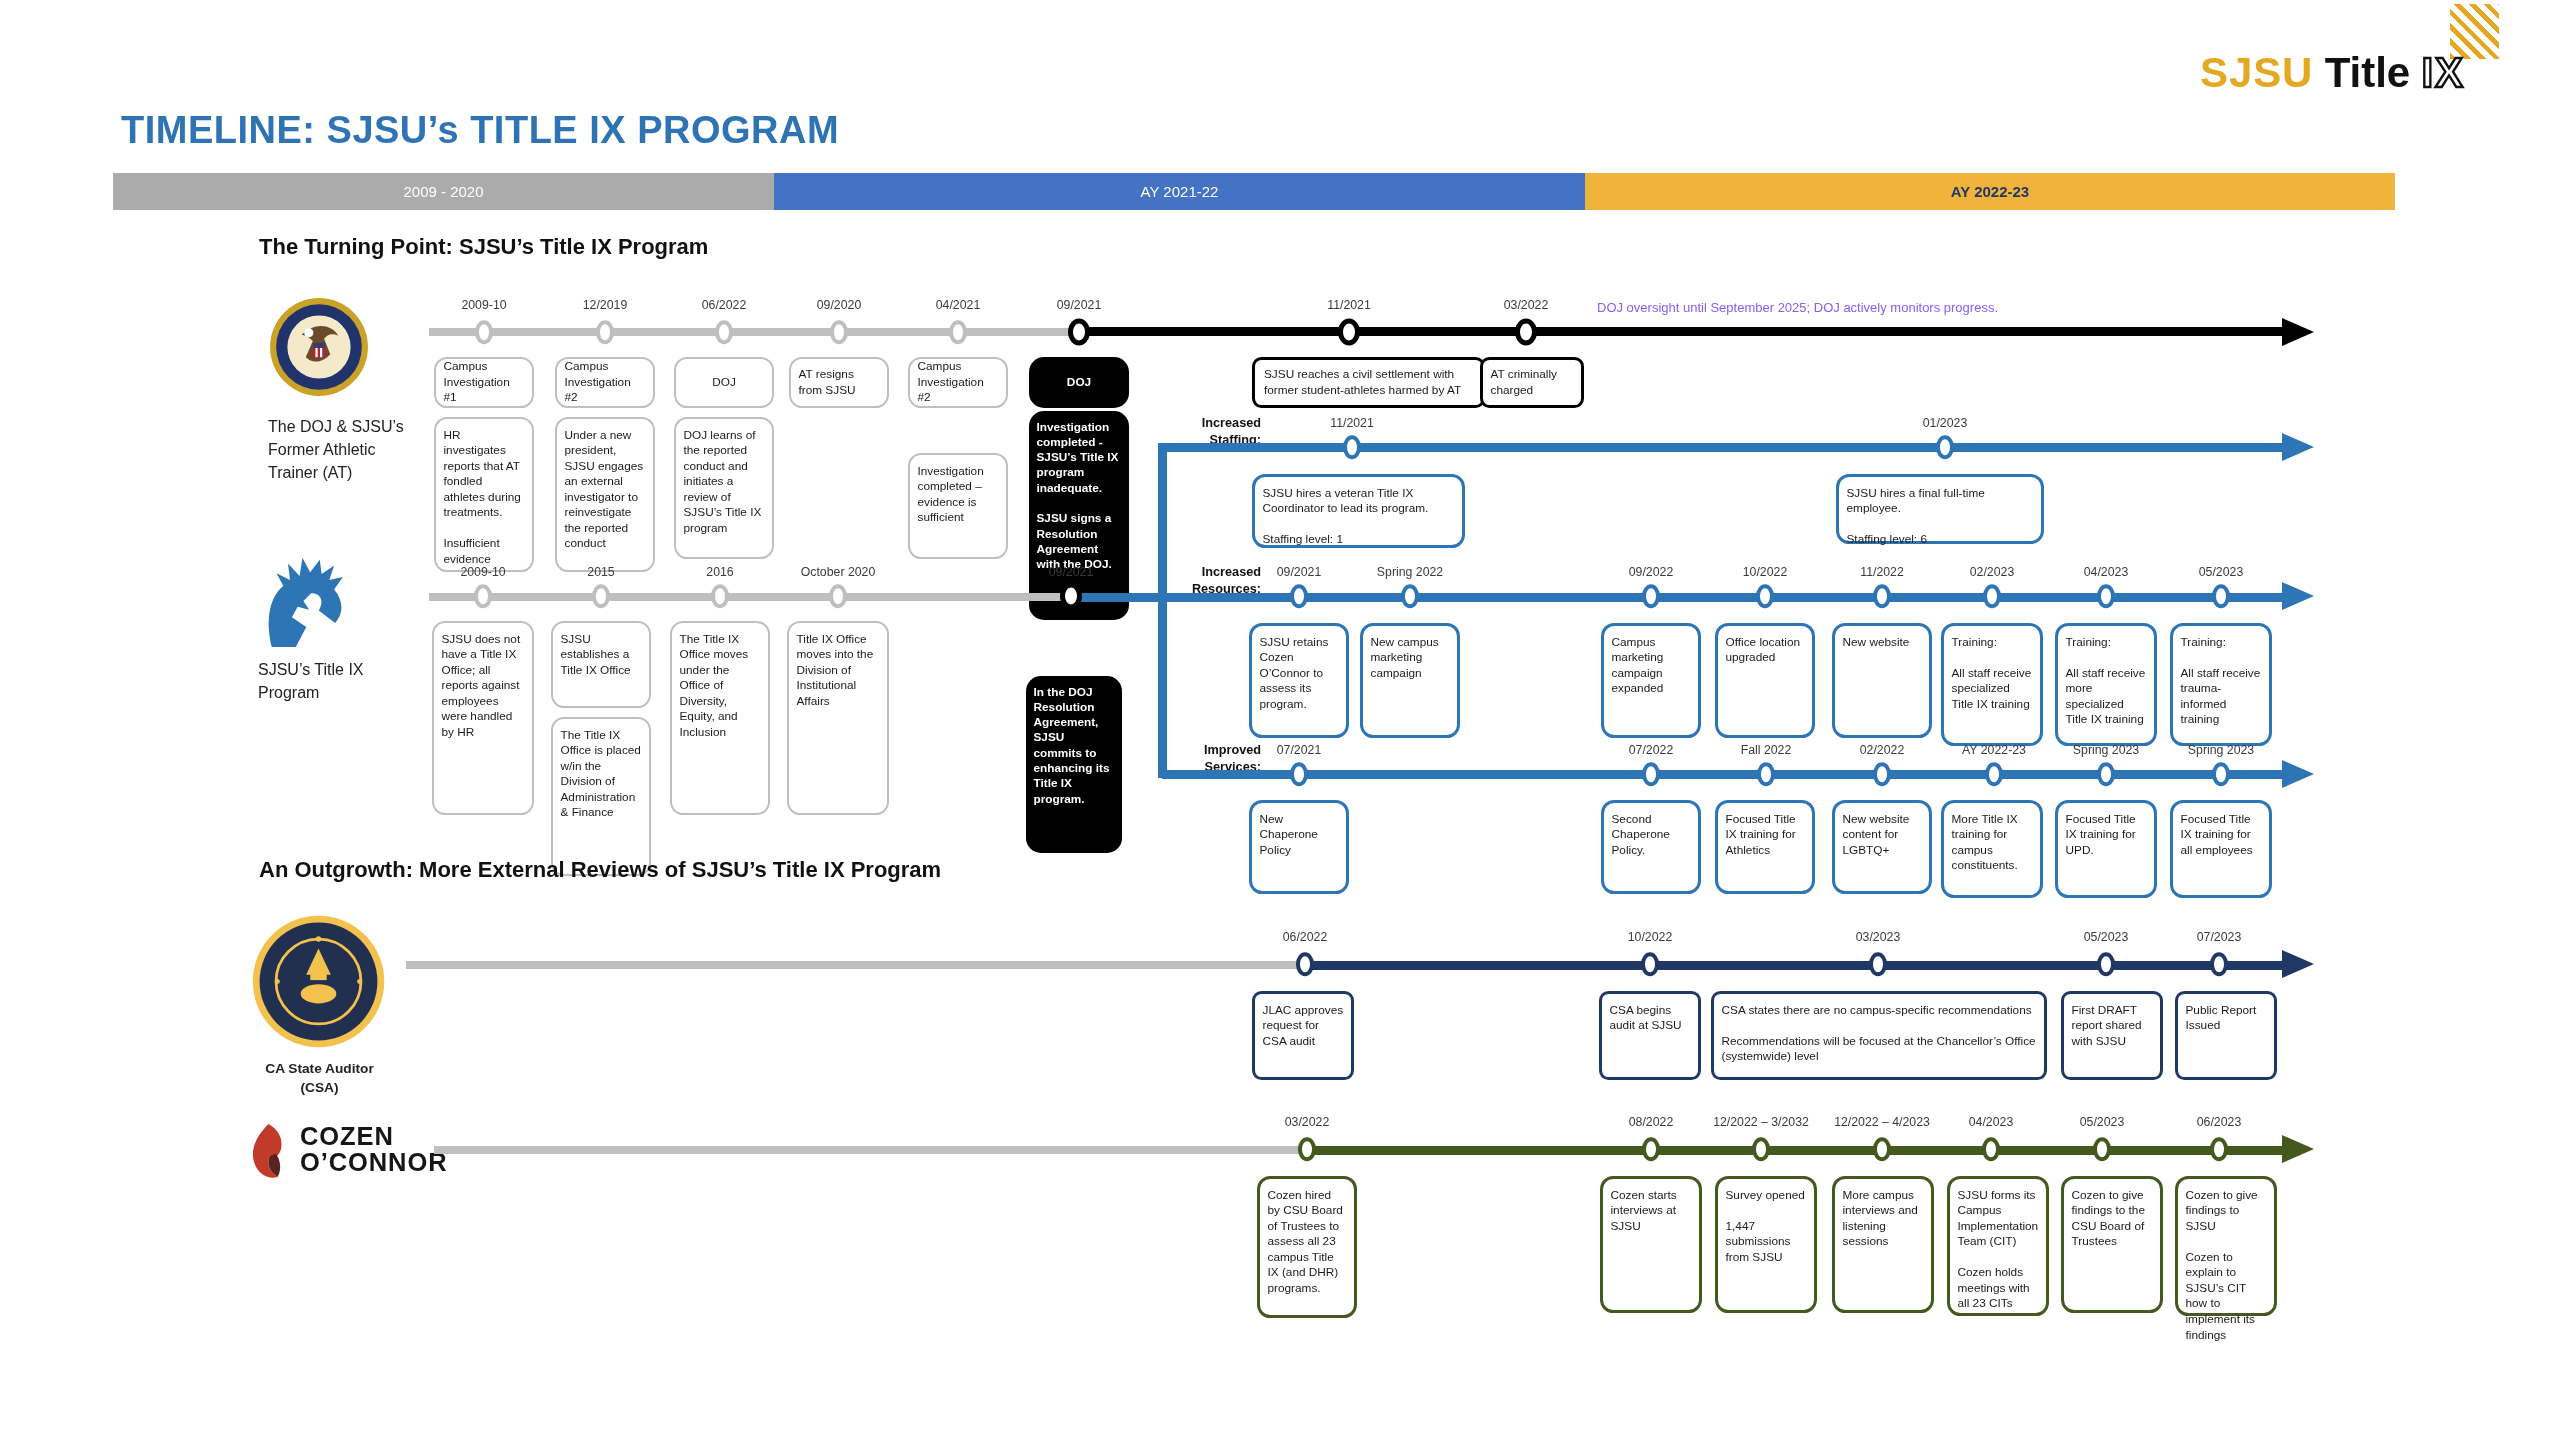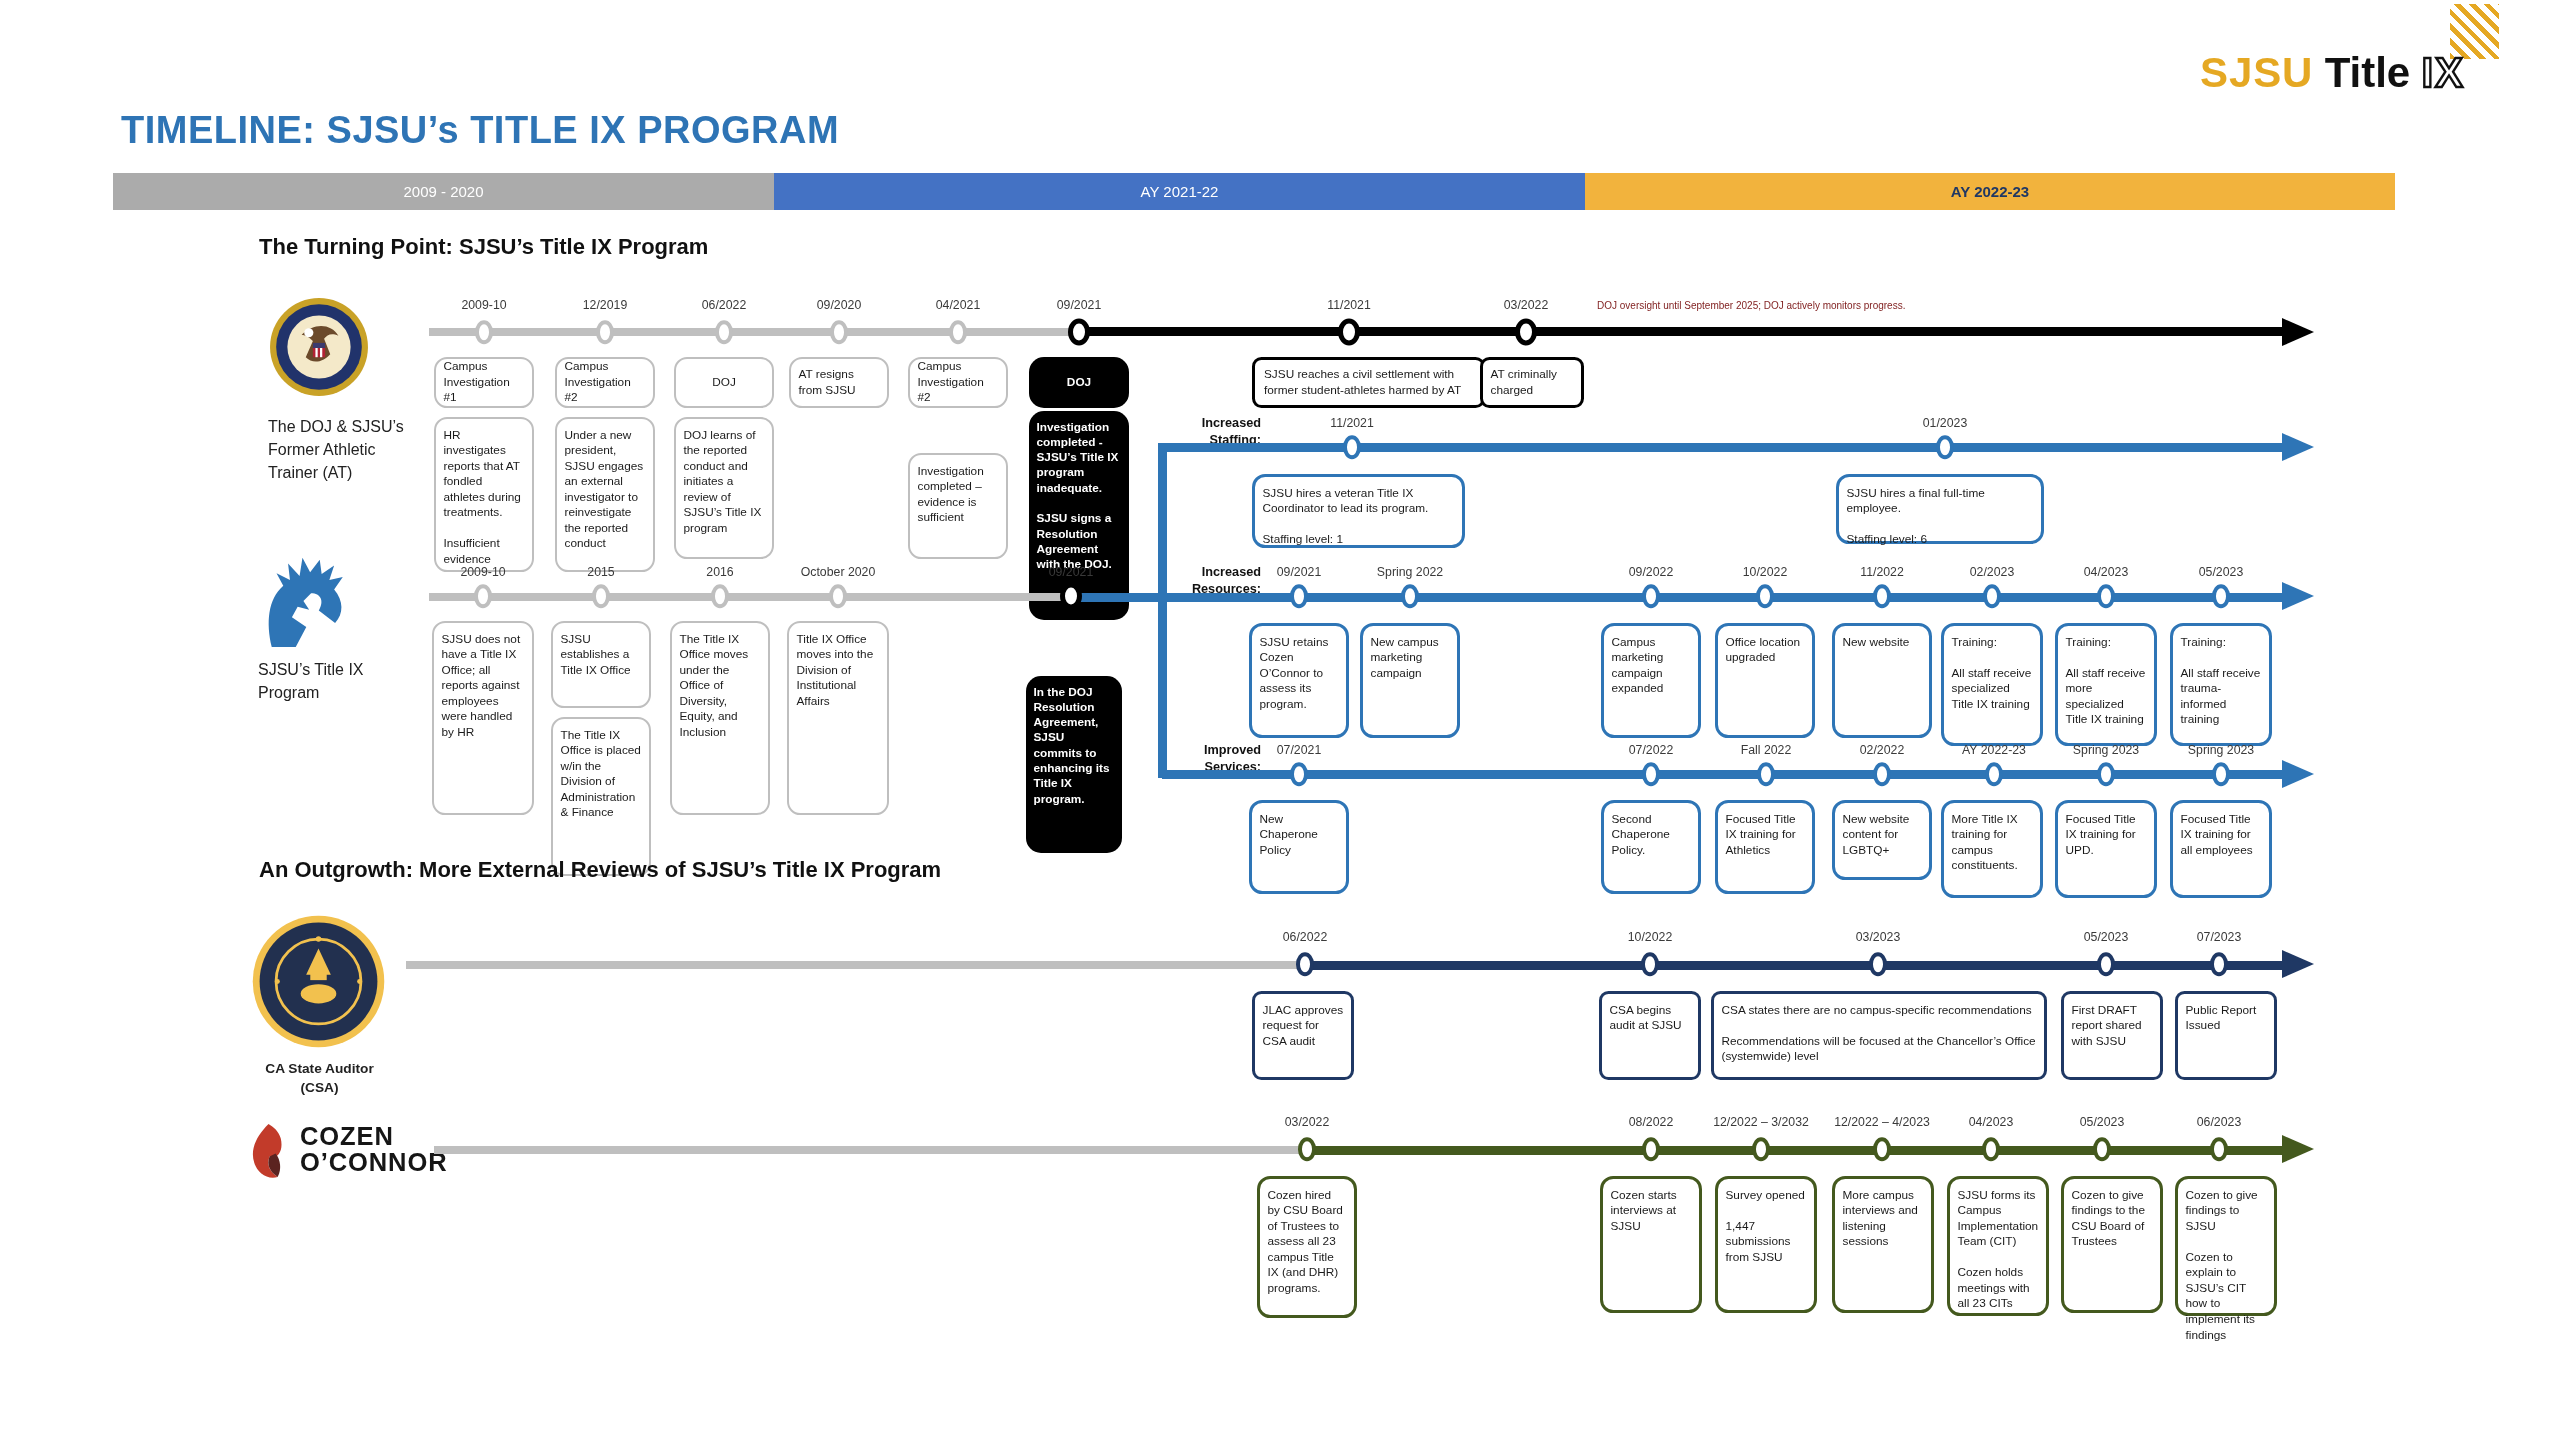--- a/index.html
+++ b/index.html
@@ -74,21 +74,21 @@
         <circle cx="46" cy="74" r="1.6" fill="#F4E9C9"></circle>
       <circle cx="54" cy="74" r="1.6" fill="#F4E9C9"></circle>
         <circle cx="62" cy="72" r="1.6" fill="#F4E9C9"></circle>
     </svg>
   </div>
   <div class="tracklabel" style="left:268px;top:415px;width:156px;">The DOJ &amp; SJSU’s Former Athletic Trainer (AT)</div>
 
   <div class="hline" style="left:429px;top:328px;width:649px;height:7.5px;background:#BFBFBF;"></div>
   <div class="hline" style="left:1079px;top:327px;width:1205px;height:9.4px;background:#000;"></div>
   <div class="arrow" style="left:2282px;top:318px;border-left:32px solid #000;"></div>
-  <div class="abs" style="left:1597px;top:300px;font-size:10px;color:#7f1d1d;">DOJ oversight until September 2025; DOJ actively monitors progress.</div>
+  <div class="abs" style="left:1597px;top:300px;font-size:13px;color:#8b5cf6;">DOJ oversight until September 2025; DOJ actively monitors progress.</div>
 
   <div class="date" style="left:484px;top:298px;">2009-10</div>
   <div class="date" style="left:605px;top:298px;">12/2019</div>
   <div class="date" style="left:724px;top:298px;">06/2022</div>
   <div class="date" style="left:839px;top:298px;">09/2020</div>
   <div class="date" style="left:958px;top:298px;">04/2021</div>
   <div class="date" style="left:1079px;top:298px;">09/2021</div>
   <div class="date" style="left:1349px;top:298px;">11/2021</div>
   <div class="date" style="left:1526px;top:298px;">03/2022</div>
 
@@ -211,21 +211,21 @@
   <div class="node n-blue" style="left:1299px;top:774px;"></div>
   <div class="node n-blue" style="left:1651px;top:774px;"></div>
   <div class="node n-blue" style="left:1766px;top:774px;"></div>
   <div class="node n-blue" style="left:1882px;top:774px;"></div>
   <div class="node n-blue" style="left:1994px;top:774px;"></div>
   <div class="node n-blue" style="left:2106px;top:774px;"></div>
   <div class="node n-blue" style="left:2221px;top:774px;"></div>
   <div class="box bd-blue" style="left:1249px;top:800px;width:100px;height:94px;">New Chaperone Policy</div>
   <div class="box bd-blue" style="left:1601px;top:800px;width:100px;height:94px;">Second Chaperone Policy.</div>
   <div class="box bd-blue" style="left:1715px;top:800px;width:100px;height:94px;">Focused Title IX training for Athletics</div>
-  <div class="box bd-blue" style="left:1832px;top:800px;width:100px;height:80px;">New website content for LGBTQ+</div>
+  <div class="box bd-blue" style="left:1832px;top:800px;width:100px;height:94px;">New website content for LGBTQ+</div>
   <div class="box bd-blue" style="left:1941px;top:800px;width:102px;height:98px;">More Title IX training for campus constituents.</div>
   <div class="box bd-blue" style="left:2055px;top:800px;width:102px;height:98px;">Focused Title IX training for UPD.</div>
   <div class="box bd-blue" style="left:2170px;top:800px;width:102px;height:98px;">Focused Title IX training for all employees</div>
 
   <div class="h2" style="left:259px;top:857px;">An Outgrowth: More External Reviews of SJSU’s Title IX Program</div>
 
   <div class="abs" style="left:250px;top:913px;width:137px;height:137px;">
     <svg width="137" height="137" viewBox="0 0 100 100">
       <circle cx="50" cy="50" r="48" fill="#F2C14E"></circle>
       <circle cx="50" cy="50" r="43" fill="#22304F"></circle>

